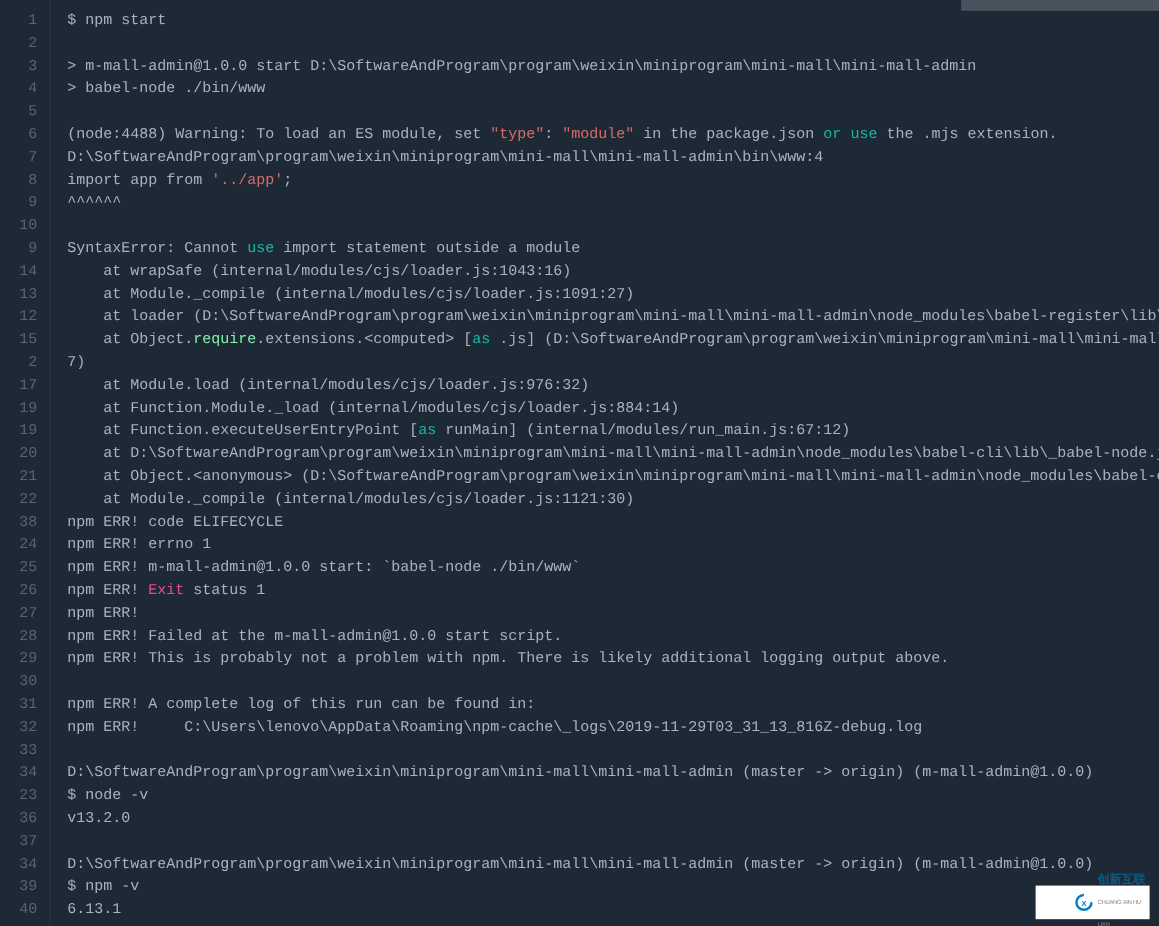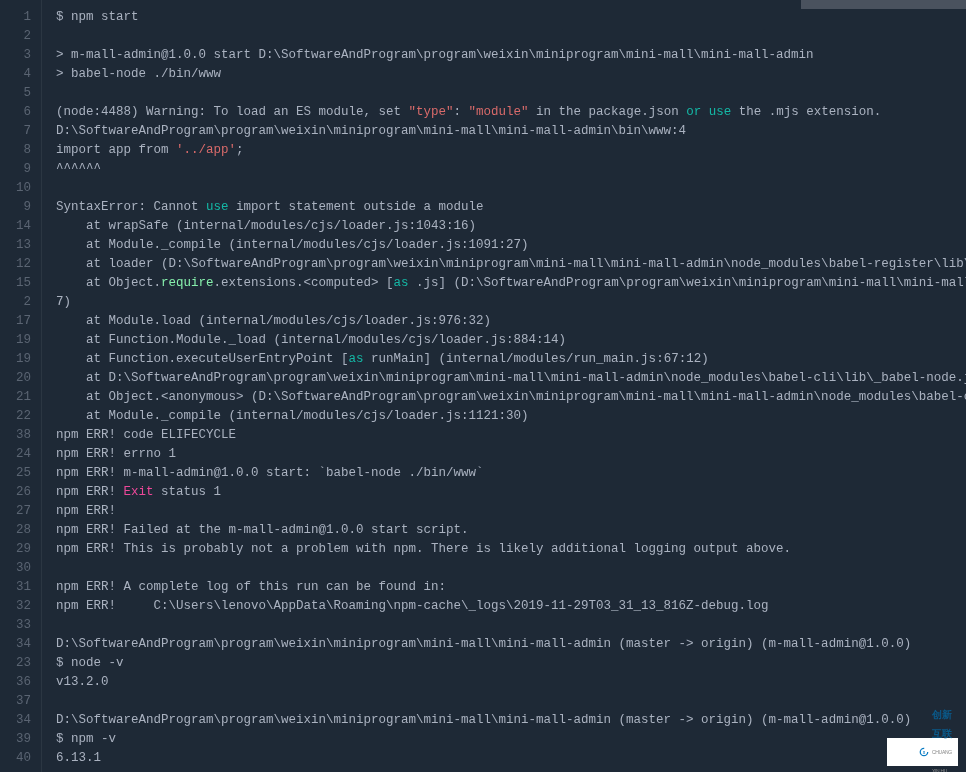--- a/index.html
+++ b/index.html
@@ -48,21 +48,21 @@
   right: 0;
   height: 9px;
   width: 165px;
   background: #4a525e;
   border-radius: 0;
 }
 .watermark {
   position: absolute;
   bottom: 6px;
   right: 8px;
-  width: 71px;
+  width: 95px;
   height: 28px;
   background: #fff;
   display: flex;
   align-items: center;
   justify-content: center;
   font-family: sans-serif;
   font-size: 9px;
   color: #333;
   padding-left: 32px;
 }

